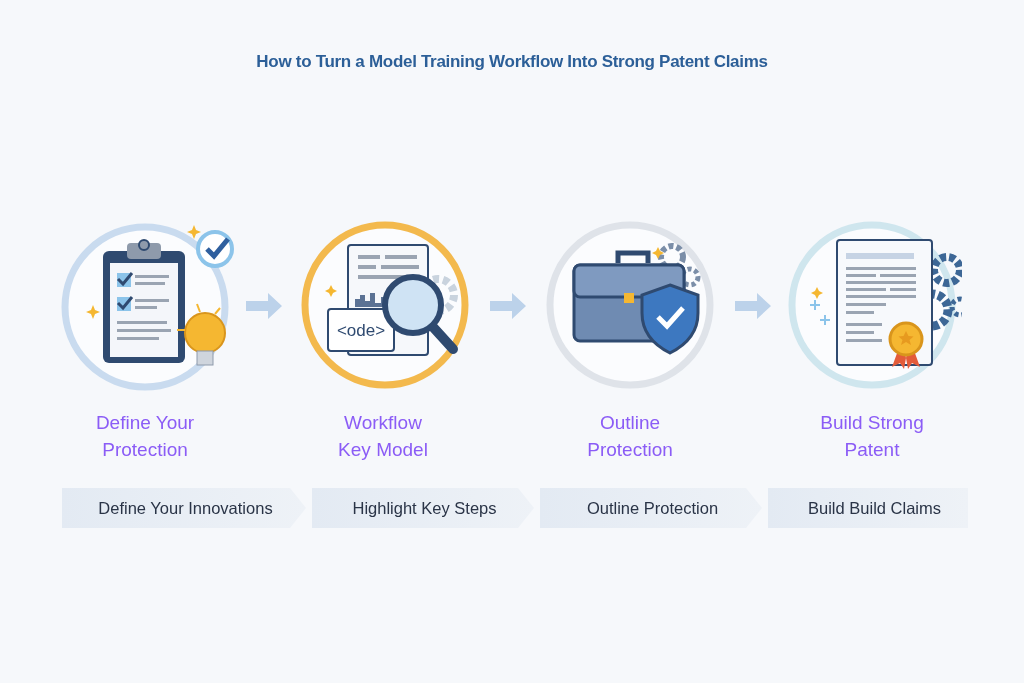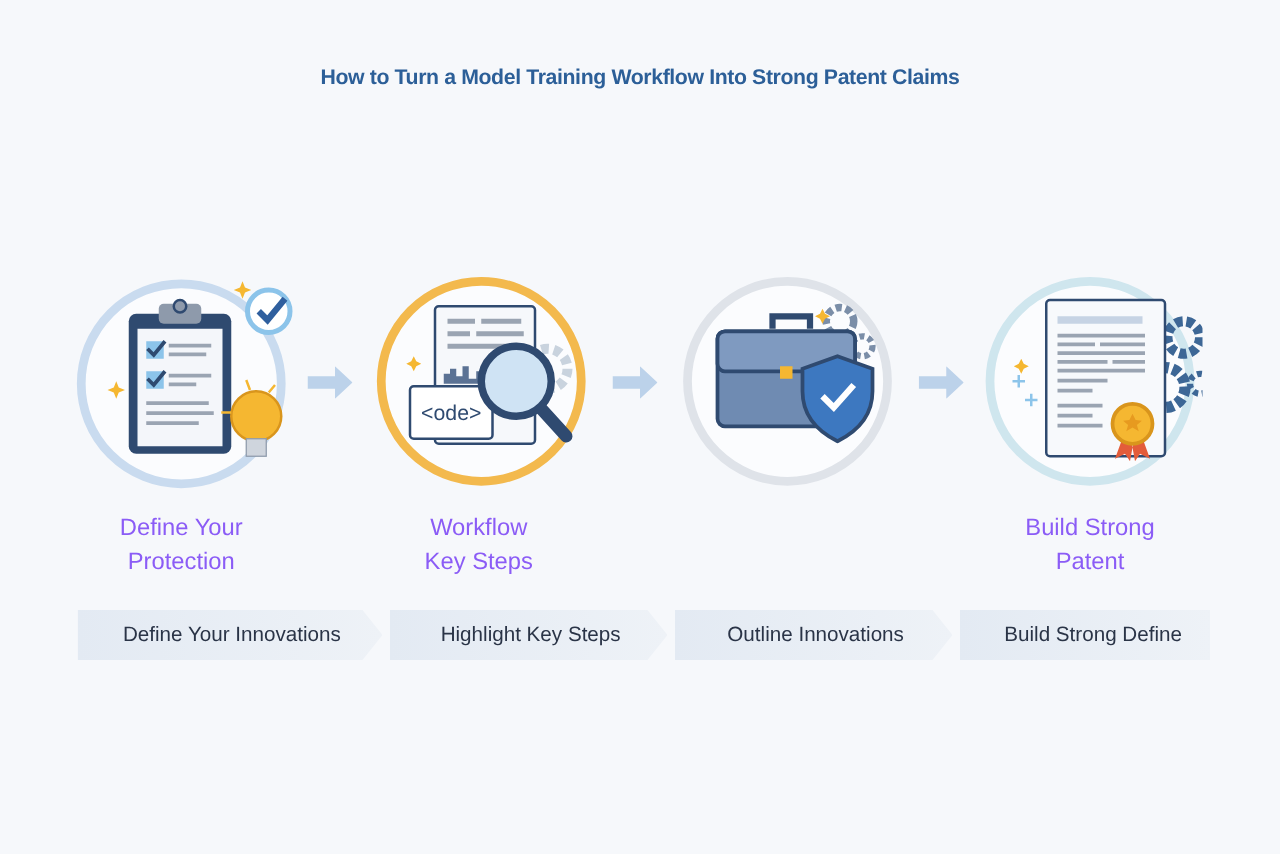--- a/index.html
+++ b/index.html
@@ -71,21 +71,21 @@
       <path d="M62 92 v-8 h5 v-4 h5 v6 h5 v-8 h5 v10 h6 v-6 h5 v10z" fill="#5b7294"></path>
       <rect x="35" y="94" width="66" height="42" rx="3" fill="#fff" stroke="#2f4a70" stroke-width="2"></rect>
       <text x="68" y="121" font-family="Liberation Sans, sans-serif" font-size="17" fill="#2f4a70" text-anchor="middle">&lt;ode&gt;</text>
       <line x1="140" y1="112" x2="160" y2="134" stroke="#2f4a70" stroke-width="10" stroke-linecap="round"></line>
       <circle cx="120" cy="90" r="28" fill="#cfe3f4" stroke="#2f4a70" stroke-width="6"></circle>
       <path d="M38 70 l2 4 l4 2 l-4 2 l-2 4 l-2-4 l-4-2 l4-2z" fill="#f5b731"></path>
     </svg>
   </div>
   <div class="step-label">
     <div>Workflow</div>
-    <div>Key Steps</div>
+    <div>Key Model</div>
   </div>
 </div>
 
 <svg class="arrow" style="left:490px;" viewBox="0 0 36 26">
     <path d="M0 8 h22 v-8 l14 13 l-14 13 v-8 h-22z" fill="#bcd2ea"></path>
   </svg>
 
 <div class="step" style="left:530px;">
   <div class="icon-wrap">
     <svg viewBox="0 0 180 180">
@@ -93,20 +93,24 @@
       <circle cx="132" cy="42" r="11" fill="none" stroke="#7b8ea8" stroke-width="6" stroke-dasharray="5 3"></circle>
       <circle cx="150" cy="62" r="8" fill="none" stroke="#7b8ea8" stroke-width="5" stroke-dasharray="4 3"></circle>
       <path d="M78 48 v-10 h30 v10" fill="none" stroke="#2f4a70" stroke-width="5"></path>
       <rect x="34" y="50" width="110" height="76" rx="6" fill="#6f8bb2" stroke="#2f4a70" stroke-width="3"></rect>
       <rect x="34" y="50" width="110" height="32" rx="6" fill="#7f9ac0" stroke="#2f4a70" stroke-width="3"></rect>
       <rect x="84" y="78" width="10" height="10" fill="#f5b731"></rect>
       <path d="M130 70 l28 10 v18 c0 20-12 32-28 40 c-16-8-28-20-28-40 v-18z" fill="#3d78c0" stroke="#2f4a70" stroke-width="3"></path>
       <path d="M118 102 l9 9 l16-18" stroke="#fff" stroke-width="5" fill="none"></path>
       <path d="M118 32 l2 4 l4 2 l-4 2 l-2 4 l-2-4 l-4-2 l4-2z" fill="#f5b731"></path>
     </svg>
+  </div>
+  <div class="step-label">
+    <div>Outline</div>
+    <div>Protection</div>
   </div>
 </div>
 
 <svg class="arrow" style="left:735px;" viewBox="0 0 36 26">
     <path d="M0 8 h22 v-8 l14 13 l-14 13 v-8 h-22z" fill="#bcd2ea"></path>
   </svg>
 
 <div class="step" style="left:772px;text-align:center;">
   <div class="icon-wrap">
     <svg viewBox="0 0 180 180">
@@ -139,15 +143,15 @@
   </div>
   <div class="step-label">
     <div>Build Strong</div>
     <div>Patent</div>
   </div>
 </div>
 
 <div class="chev-row">
   <div class="chev" style="width:244px;">Define Your Innovations</div>
   <div class="chev" style="width:222px;">Highlight Key Steps</div>
-  <div class="chev" style="width:222px;">Outline Innovations</div>
-  <div class="chev last" style="width:200px;">Build Strong Define</div>
+  <div class="chev" style="width:222px;">Outline Protection</div>
+  <div class="chev last" style="width:200px;">Build Build Claims</div>
 </div>
 
 </body></html>

